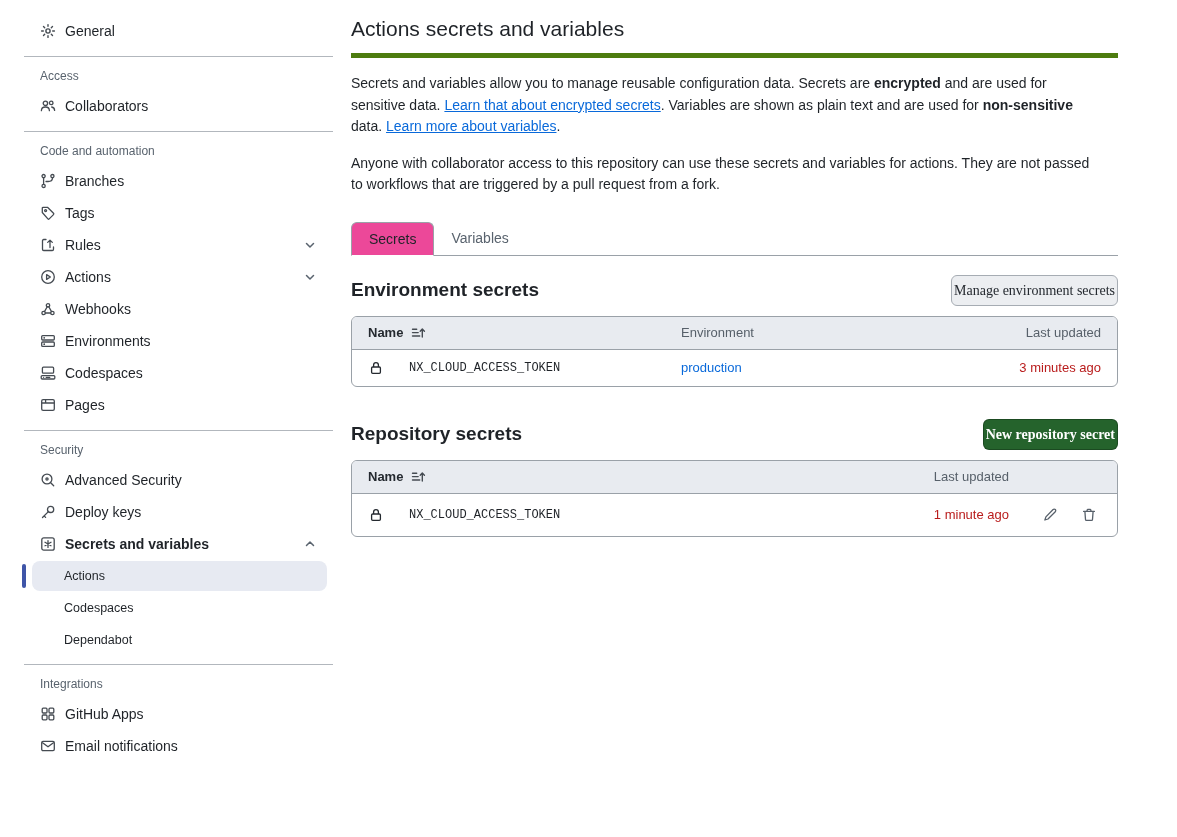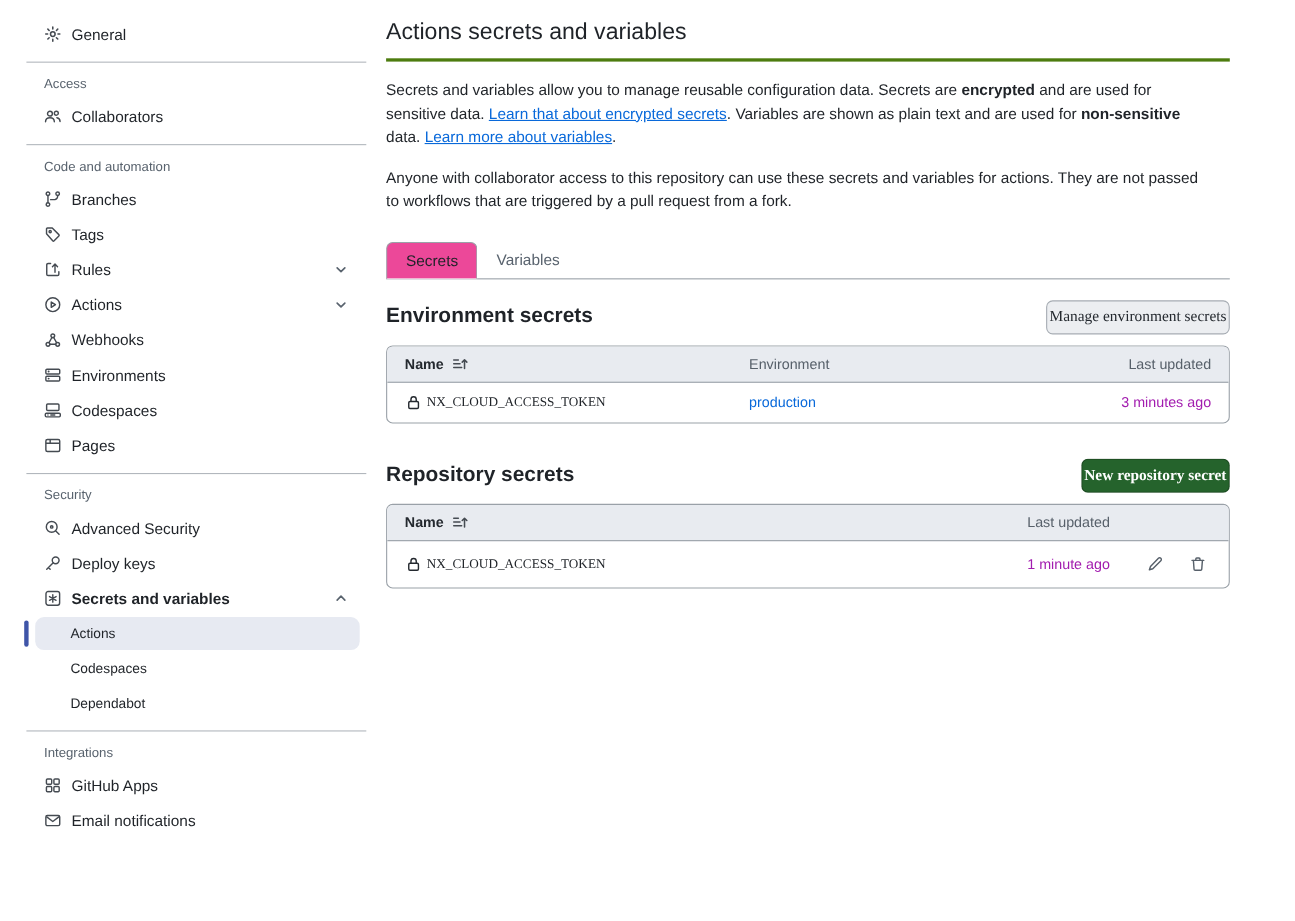--- a/index.html
+++ b/index.html
@@ -17,21 +17,21 @@
   .nav-item.bold{font-weight:600}
   .divider{border-top:1px solid #b2b7bd;margin:9px 2px 9px 24px}
   .section-label{font-size:12px;font-weight:400;color:#59636e;padding:3px 0 7px 40px}
   .subitem{display:flex;align-items:center;height:30px;margin:1px 8px 2px 32px;
     padding-left:32px;font-size:12.5px;border-radius:8px;position:relative;cursor:pointer}
   .subitem.selected{background:var(--pill-bg,#e7eaf2)}
   .subitem.selected::before{content:"";position:absolute;left:-10px;top:3px;width:4px;
     height:24px;border-radius:2px;background:var(--bar,#3f55a8)}
   
   .main{position:absolute;left:351px;top:0;width:767px}
-  .page-title{font-size:21px;font-weight:400;padding:17px 0 12px;border-bottom:3px solid #4d7c0f}
+  .page-title{font-size:21px;font-weight:400;padding:17px 0 12px;border-bottom:5px solid #4d7c0f}
   .intro{font-size:14px;line-height:21.5px;margin-top:15px;max-width:742px}
   .intro strong{font-weight:700}
   a.link{color:var(--link,#0969da);text-decoration:underline;cursor:pointer}
   .tabnav{margin-top:26px;border-bottom:1px solid #9aa1a8;display:flex}
   .tab{padding:8px 17px;font-size:14px;color:#59636e;cursor:pointer}
   .tab.active{background:#ec4899;border:1px solid #9aa1a8;border-bottom-color:#fff;
     border-radius:6px 6px 0 0;margin-bottom:-1px;color:#1f2328}
   .section-head{display:flex;align-items:center;justify-content:space-between;margin-top:19px}
   .section-head h2{font-size:19px;font-weight:700}
   .btn{font-size:14px;border-radius:6px;padding:5px 2px;cursor:pointer;font-family:Liberation Serif, serif;line-height:19px}
@@ -39,24 +39,24 @@
   .btn.primary{background:var(--green,#25632c);border:1px solid rgba(0,0,0,.25);color:#fff;font-weight:600}
   .table{margin-top:10px;border:1px solid #9aa1a8;border-radius:6px;overflow:hidden;background:#fff}
   .thead{display:flex;align-items:center;background:var(--thead-bg,#e8ebf0);
     padding:8px 16px;font-size:13px;color:#57606a;border-bottom:1px solid #9aa1a8}
   .th-name{font-weight:700;color:#24292f;display:flex;align-items:center;gap:7px;cursor:pointer}
   .sort-ic{color:#454b52}
   .col-a{width:313px}
   .col-c{margin-left:auto}
   .trow{display:flex;align-items:center;padding:10px 16px;font-size:13px}
   .trow.tall{padding:13px 16px}
-  .secret-name{display:flex;align-items:center;gap:4px;
-    font-family:Liberation Serif, serif;font-size:12px;color:#1f2328}
+  .secret-name{display:flex;align-items:center;gap:25px;
+    font-family:Liberation Mono, monospace;font-size:12px;color:#1f2328}
   .lock{color:#24292f}
-  .upd{margin-left:auto;color:#a21caf}
+  .upd{margin-left:auto;color:#b91c1c}
   .hd-upd-repo{margin-left:auto;margin-right:92px}
   .row-actions{width:92px;display:flex;align-items:center;justify-content:flex-end;gap:23px;padding-right:4px}
   .icon-btn{width:16px;height:16px;color:#57606a;cursor:pointer;background:none;border:none;padding:0}
 </style>
 </head>
 <body>
 
 <nav class="sidebar">
 
   <div class="nav-item">

